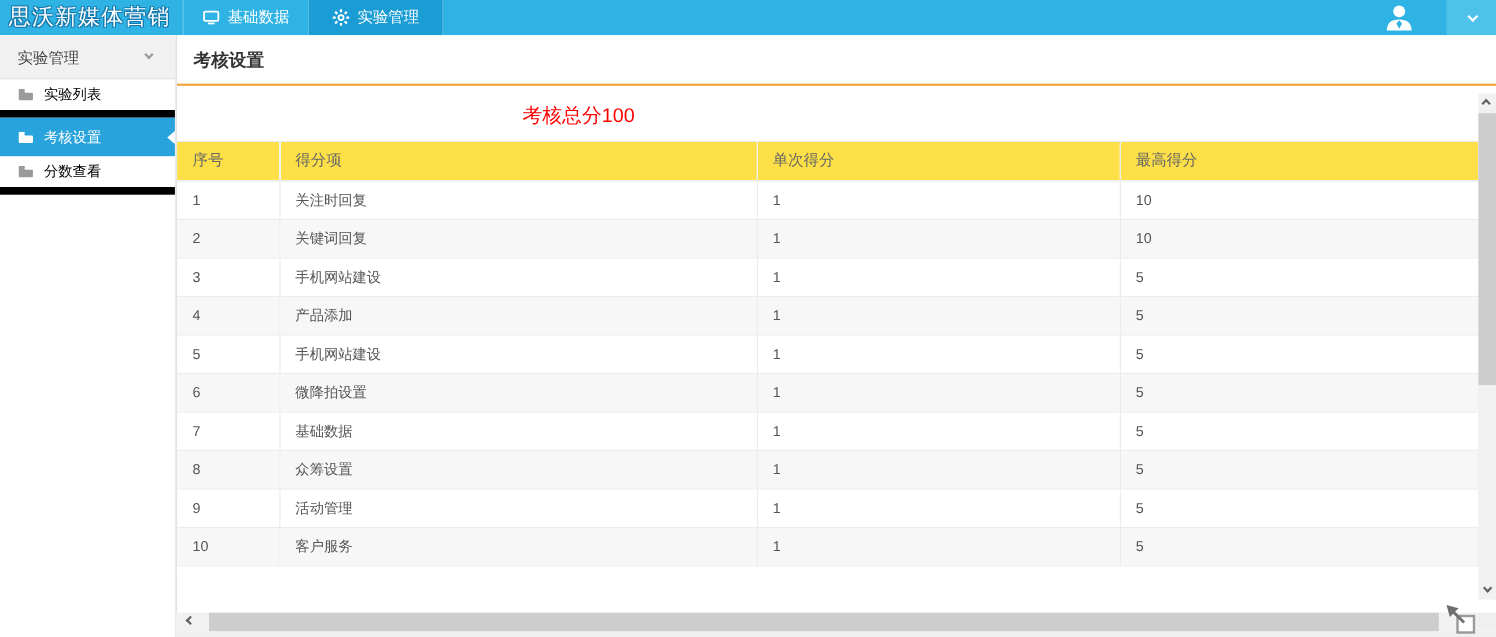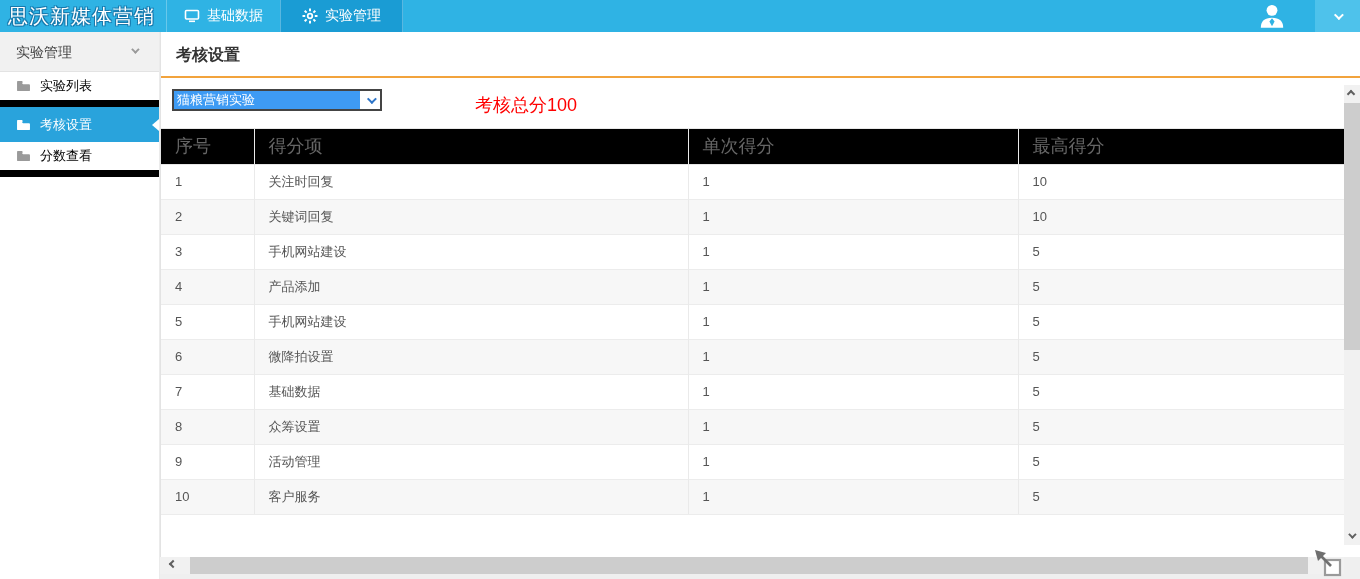--- a/index.html
+++ b/index.html
@@ -46,21 +46,21 @@
   .select-box { position:absolute; left:11px; top:11px; width:210px; height:22px; border:2px solid #444; background:#fff; display:flex; cursor:pointer; }
   .select-value { flex:1; background:#3e9bf4; color:#fff; font-size:13px; line-height:18px; padding-left:3px; white-space:nowrap; overflow:hidden; }
   .select-arrow { width:20px; background:#fff; display:flex; align-items:center; justify-content:center; }
   .total-score { position:absolute; left:314px; top:15px; color:#ff0000; font-size:18px; }
 
   
   .table-clip { position:absolute; left:0; top:96px; width:1184px; height:429px; overflow:hidden; border-top:1px solid #e8e8e8; }
   table { width:1184px; border-collapse:collapse; table-layout:fixed; }
   th, td { height:35px; padding:0 0 0 14px; text-align:left; font-weight:normal; vertical-align:middle;
            border-right:1px solid #eaeaea; white-space:nowrap; overflow:hidden; }
-  thead th { background:#000000; color:#666; font-size:18px; border-bottom:1px solid #e6e6e6; }
+  thead th { background:#fde047; color:#666; font-size:14px; border-bottom:1px solid #e6e6e6; }
   tbody td { color:#555; font-size:13px; }
   tbody tr + tr { border-top:1px solid #ececec; }
   tbody tr:nth-of-type(even) { background:#f7f7f7; }
   .partial-row { height:8px; border-top:1px solid #ececec; background:#fff; }
 
   
   .hscrollbar { position:absolute; left:160px; top:557px; width:1185px; height:17px; background:#f1f1f1; cursor:pointer; }
   .hscroll-arrow { position:absolute; left:10px; top:4px; }
   .hscroll-thumb { position:absolute; left:30px; top:0; width:1118px; height:17px; background:#cdcdcd; }
   .vscrollbar { position:absolute; left:1344px; top:85px; width:16px; height:460px; background:#f1f1f1; cursor:pointer; }
@@ -157,26 +157,20 @@
     <span>分数查看</span>
   </div>
 </aside>
 
 <main class="content">
   <div class="page-head">
     <span class="page-title">考核设置</span>
   </div>
 
   <div class="toolbar">
-    <div class="select-box">
-      <span class="select-value">猫粮营销实验</span>
-      <span class="select-arrow">
-        <span class="chev blue"></span>
-      </span>
-    </div>
     <span class="total-score">考核总分100</span>
   </div>
 
   <div class="table-clip">
     <table>
       <colgroup>
           <col style="width:93px">
           <col style="width:434px">
           <col style="width:330px">
           <col>

